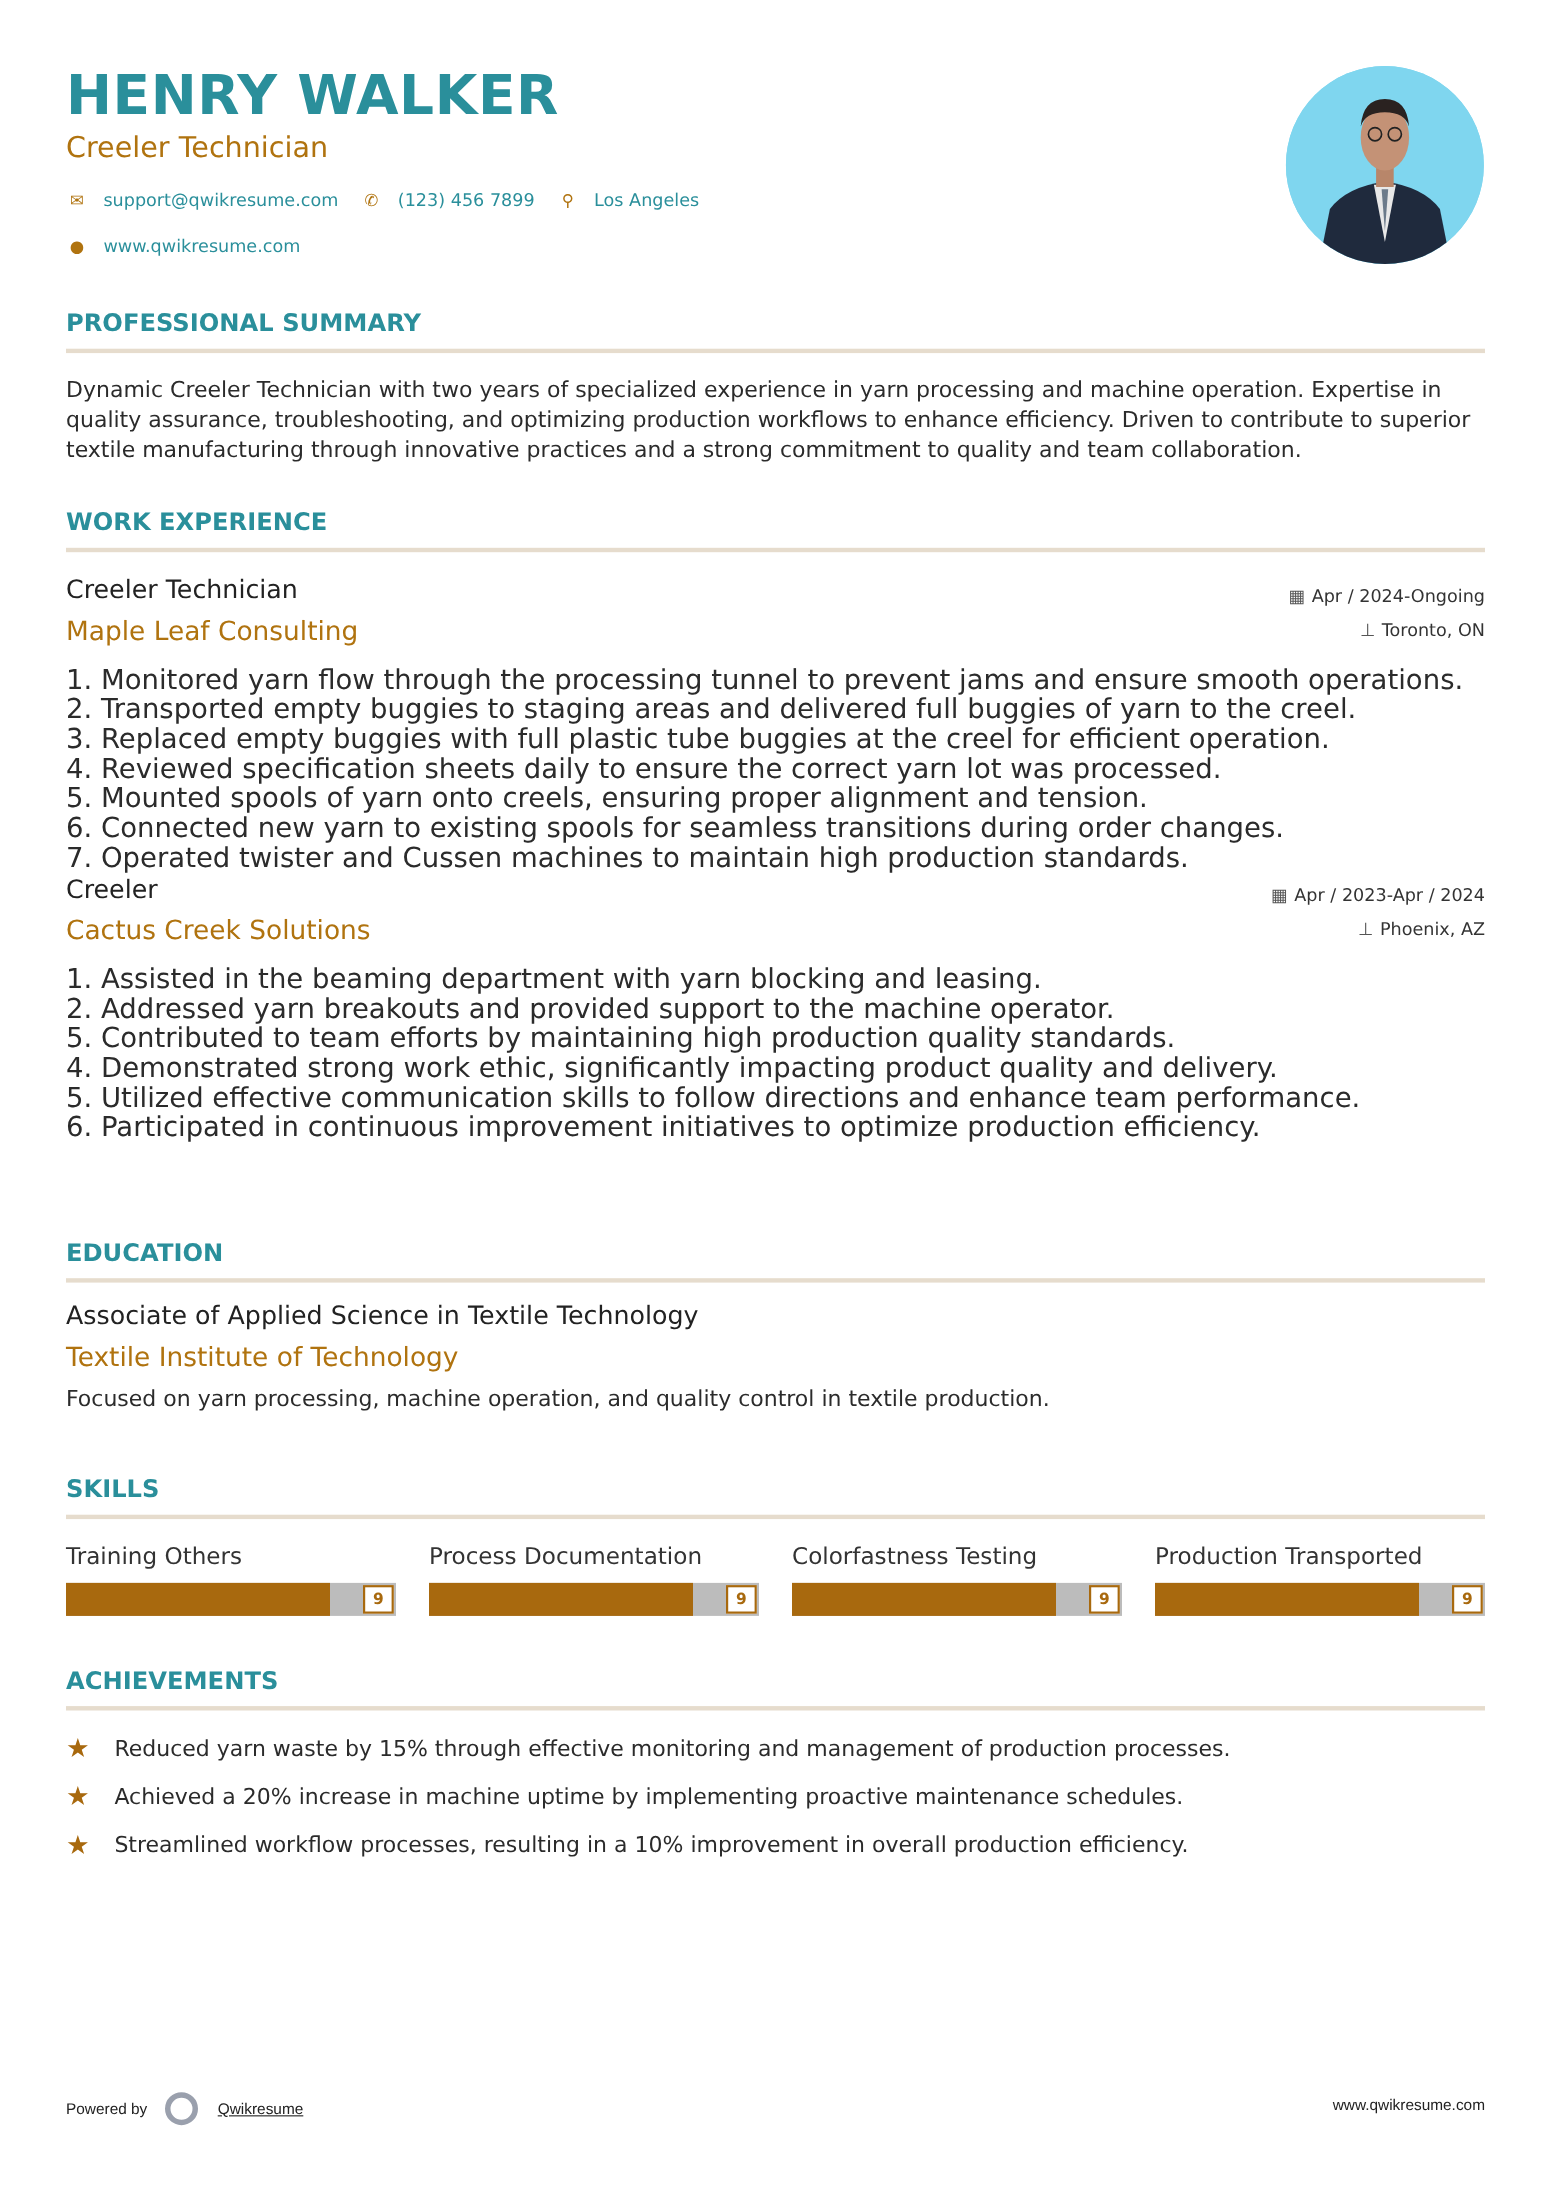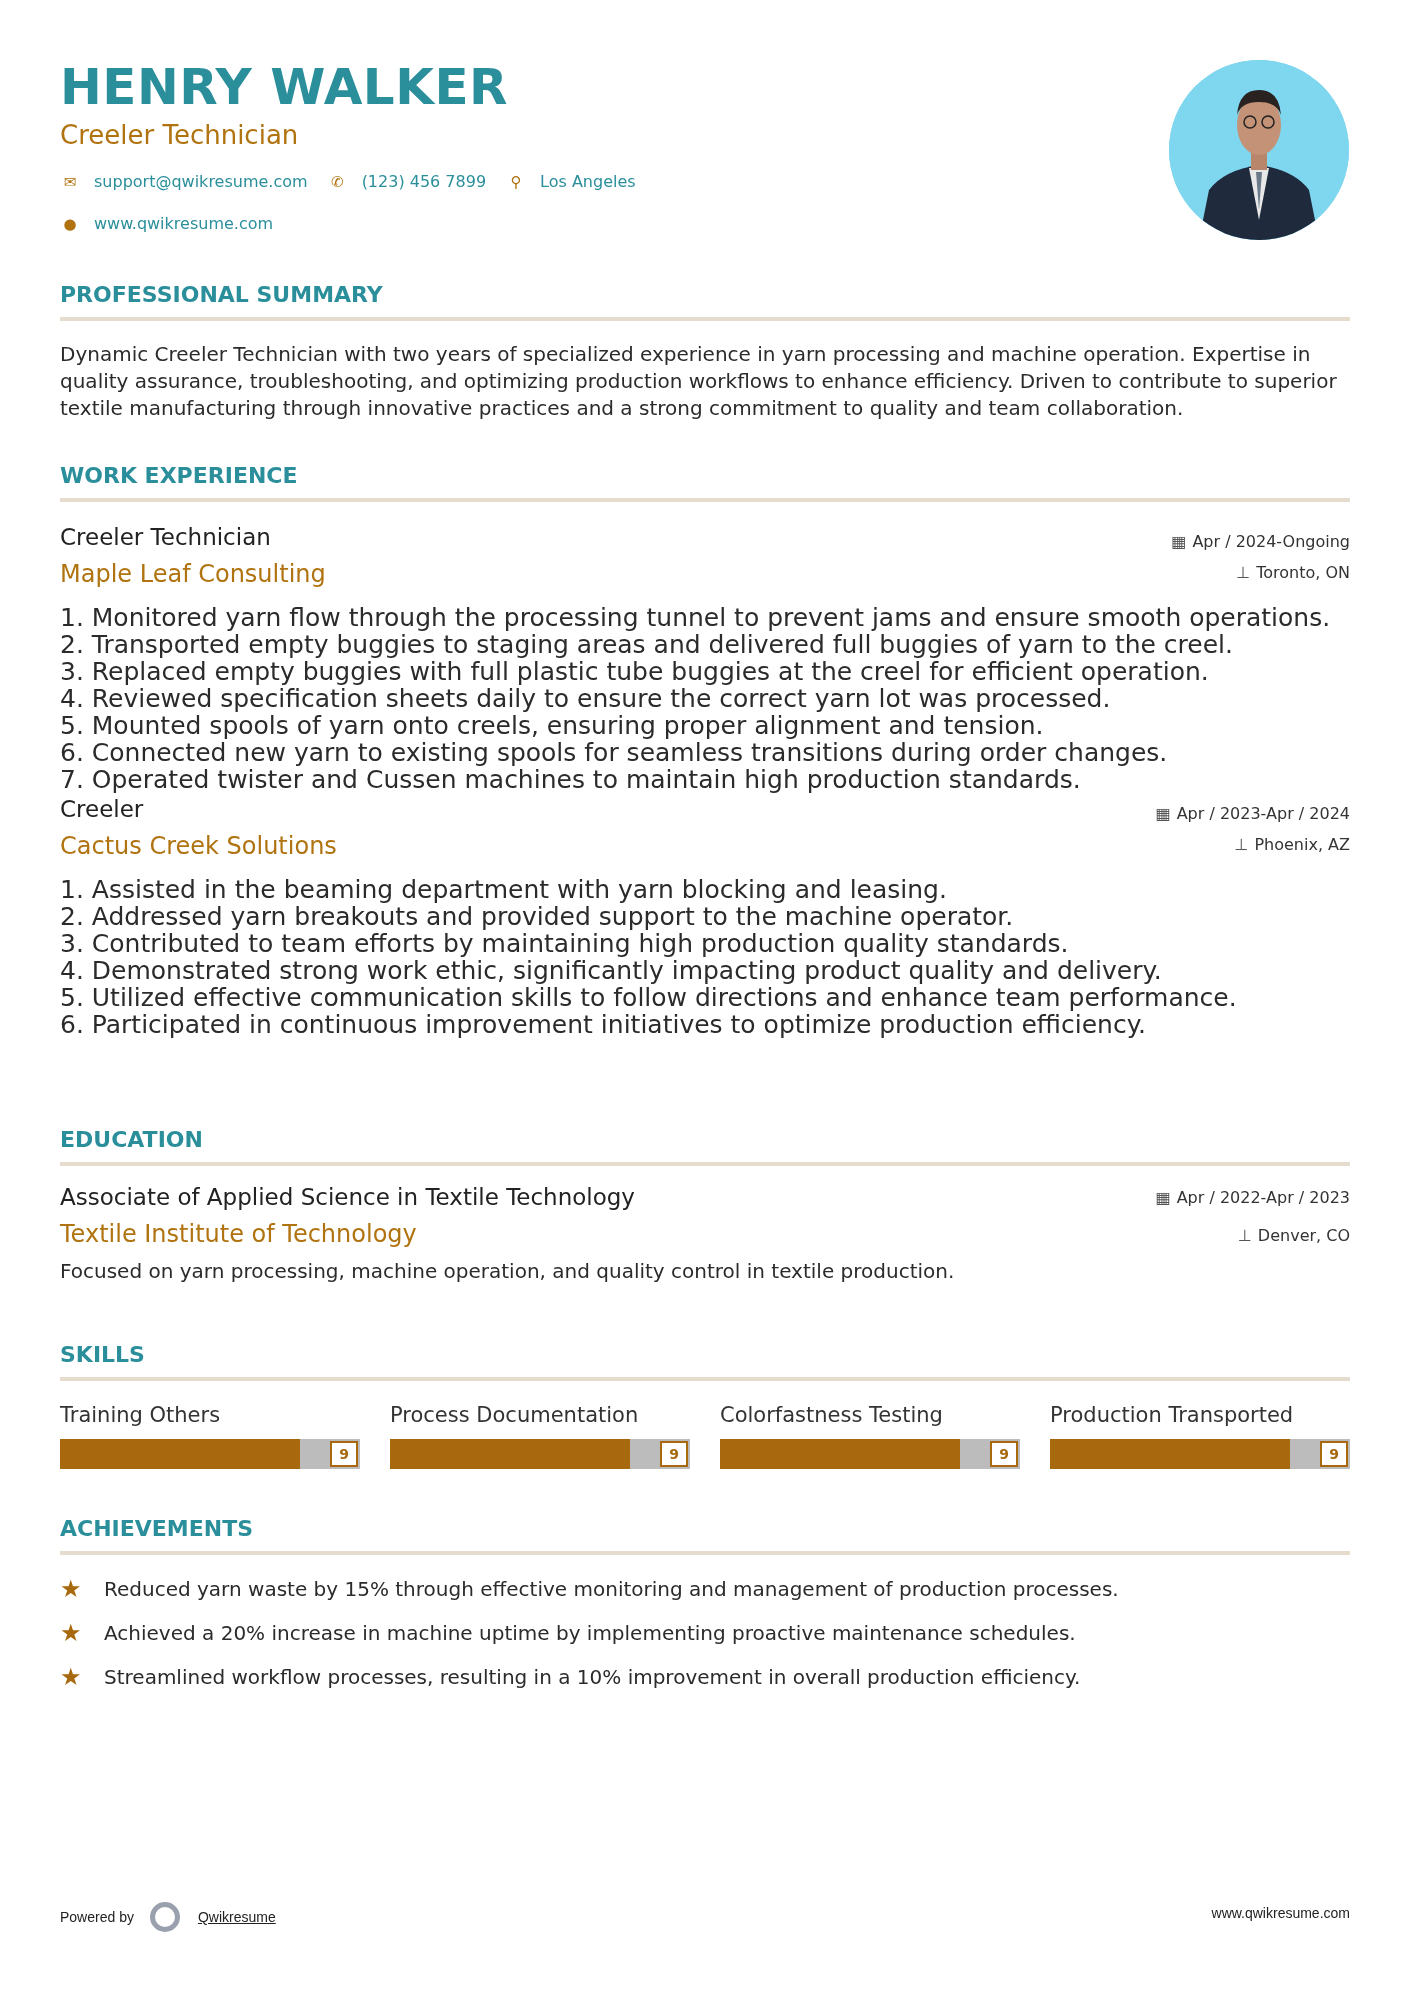--- a/index.html
+++ b/index.html
@@ -111,37 +111,33 @@
   <div class="section" style="top:796px;">
     <div class="job-title">Creeler</div>
     <div class="company">Cactus Creek Solutions</div>
     <div class="meta" style="top:8px;">
       <div><span class="mi">▦</span><span>Apr / 2023-Apr / 2024</span></div>
       <div><span class="mi">⊥</span><span>Phoenix, AZ</span></div>
     </div>
     <ol class="bullets">
       <li>1. Assisted in the beaming department with yarn blocking and leasing.</li>
       <li>2. Addressed yarn breakouts and provided support to the machine operator.</li>
-      <li>3. Contributed to team efforts by maintaining high production quality standards.</li>
+      <li>5. Contributed to team efforts by maintaining high production quality standards.</li>
       <li>4. Demonstrated strong work ethic, significantly impacting product quality and delivery.</li>
       <li>5. Utilized effective communication skills to follow directions and enhance team performance.</li>
       <li>6. Participated in continuous improvement initiatives to optimize production efficiency.</li>
     </ol>
   </div>
 
   <div class="section" style="top:1127px;">
     <div class="sec-title">EDUCATION</div>
     <div class="sec-rule"></div>
     <div style="position:relative; margin-top:18px;">
       <div class="job-title">Associate of Applied Science in Textile Technology</div>
       <div class="company">Textile Institute of Technology</div>
-      <div class="meta" style="top:4px;">
-        <div style="height:38px;"><span class="mi">▦</span><span>Apr / 2022-Apr / 2023</span></div>
-        <div><span class="mi">⊥</span><span>Denver, CO</span></div>
-      </div>
       <div class="para" style="margin-top:10px;">Focused on yarn processing, machine operation, and quality control in textile production.</div>
     </div>
   </div>
 
   <div class="section" style="top:1342px;">
     <div class="sec-title">SKILLS</div>
     <div class="sec-rule"></div>
     <div class="skills">
       <div class="skill">
         <div class="skill-name">Training Others</div>

